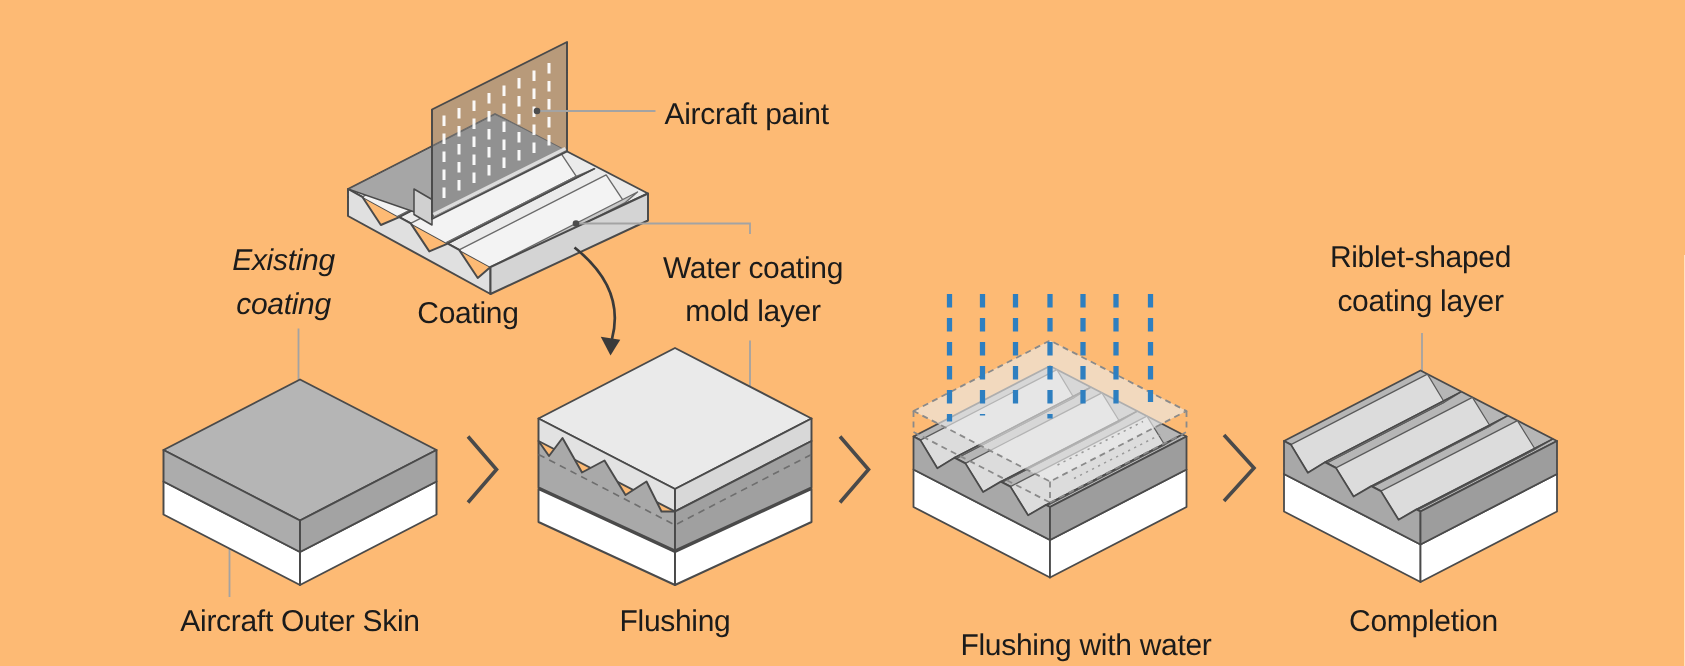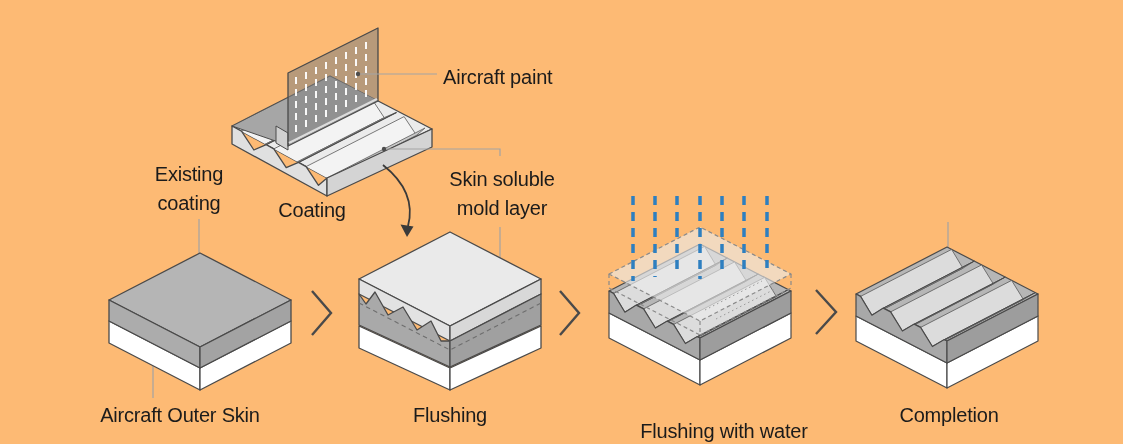--- a/index.html
+++ b/index.html
@@ -168,30 +168,32 @@
 
   <g stroke="#4a4a4a" stroke-width="2.4" fill="none">
     <path d="M312,291 L331,313 L312,335"></path>
     <path d="M560,291 L579,313 L560,335"></path>
     <path d="M816,290 L836,312 L816,334"></path>
   </g>
 </svg>
 
 <div class="lbl left" style="left:443px;top:77px;">Aircraft paint</div>
 
-<div class="lbl" style="left:189px;top:189px;">Existing
+<div class="lbl" style="left:189px;top:189px;font-style:italic;">Existing
 coating</div>
 
 <div class="lbl" style="left:312px;top:210px;">Coating</div>
 
-<div class="lbl" style="left:502px;top:194px;">Skin soluble
+<div class="lbl" style="left:502px;top:194px;">Water coating
 mold layer</div>
 
+<div class="lbl" style="left:947px;top:187px;">Riblet-shaped
+coating layer</div>
 
-<div class="step-lbl" style="left:180px;top:415px;text-align:right;">Aircraft Outer Skin</div>
+<div class="step-lbl" style="left:200px;top:415px;text-align:right;">Aircraft Outer Skin</div>
 
 <div class="step-lbl" style="left:450px;top:415px;">Flushing</div>
 
 <div class="step-lbl" style="left:700px;top:431px;margin-left:24px;">Flushing with water</div>
 
 <div class="step-lbl" style="left:949px;top:415px;text-align:center;">Completion</div>
 
 </div>
 
 </body></html>

